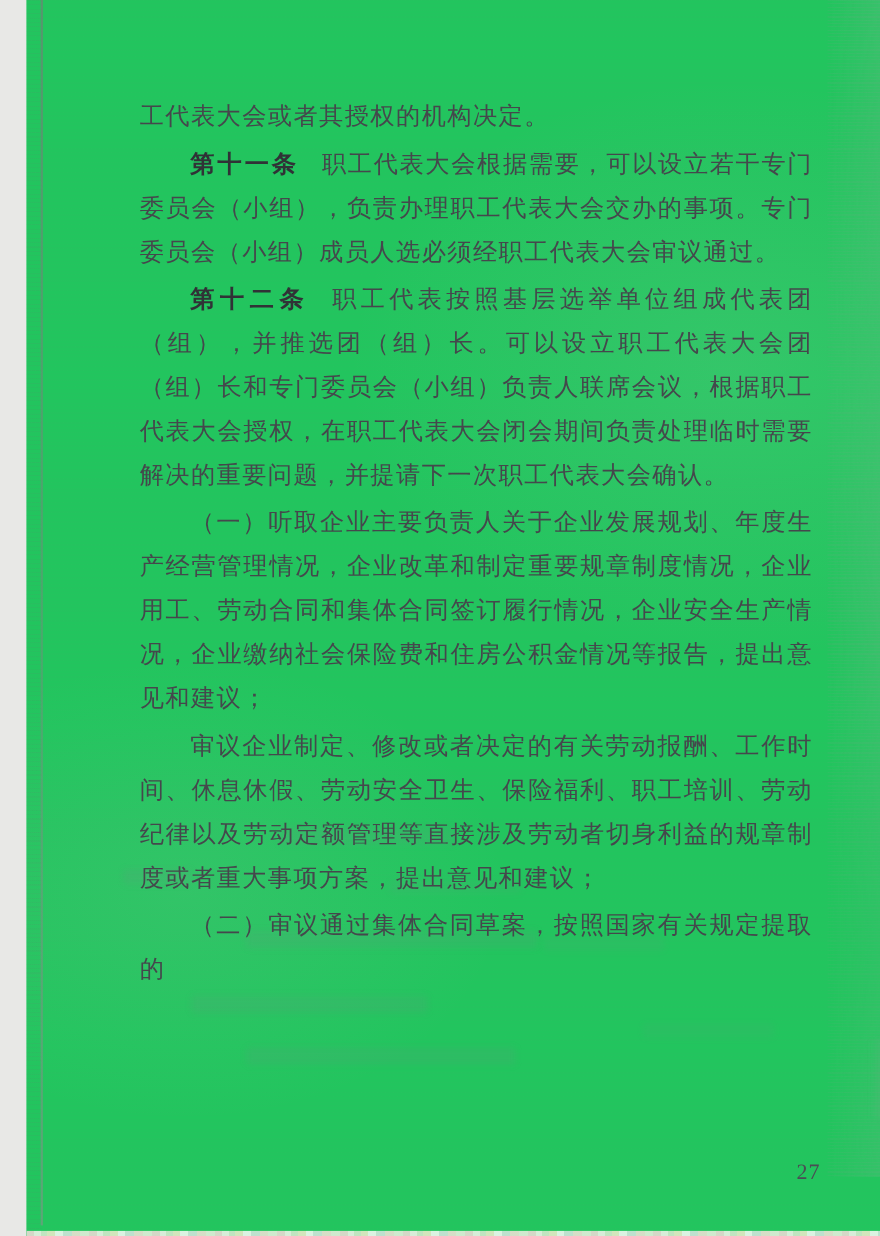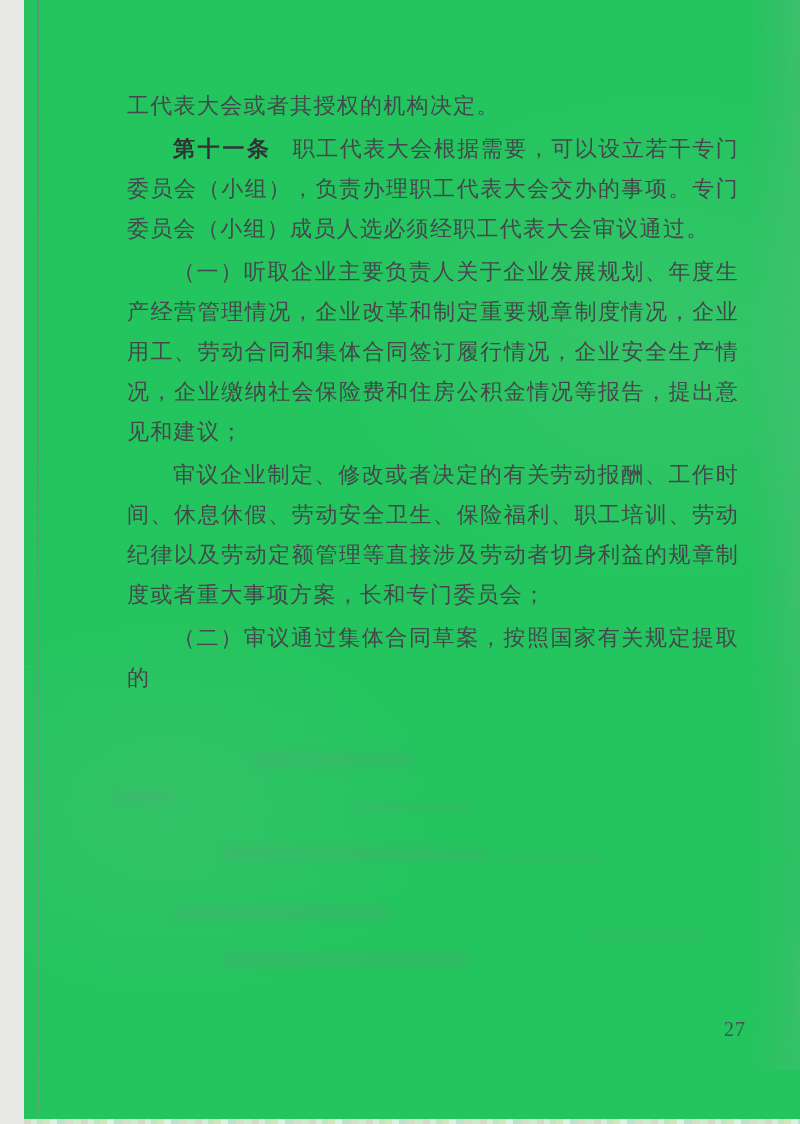--- a/index.html
+++ b/index.html
@@ -105,21 +105,21 @@
   .para .lead {
     font-family: Liberation Sans, sans-serif;
     font-weight: 700;
     color: #303236;
     margin-right: 0.95em;
     letter-spacing: 2.5px;
   }
   .page-number {
     position: absolute;
     left: 700px;
-    top: 1018px;
+    top: 1055px;
     font-size: 20px;
     letter-spacing: 1px;
     color: #4a4d55;
     font-family: "Liberation Serif", "DejaVu Serif", serif;
   }
 </style>
 </head>
 <body>
 
 <div class="scan-page">
@@ -135,20 +135,21 @@
   <div class="ghost" style="left:330px; top:800px; width:120px; height:13px; opacity:0.7;"></div>
   <div class="ghost" style="left:200px; top:846px; width:265px; height:16px;"></div>
   <div class="ghost" style="left:470px; top:852px; width:110px; height:13px; opacity:0.7;"></div>
   <div class="ghost" style="left:150px; top:905px; width:215px; height:16px;"></div>
   <div class="ghost" style="left:200px; top:952px; width:245px; height:16px;"></div>
   <div class="ghost" style="left:560px; top:930px; width:120px; height:14px; opacity:0.6;"></div>
 
   <div class="text-body">
       <div class="para"><span>工代表大会或者其授权的机构决定。</span></div>
       <div class="para indent"><span class="lead">第十一条</span><span>职工代表大会根据需要，可以设立若干专门委员会（小组），负责办理职工代表大会交办的事项。专门委员会（小组）成员人选必须经职工代表大会审议通过。</span></div>
+      <div class="para indent"><span class="lead">第十二条</span><span>职工代表按照基层选举单位组成代表团（组），并推选团（组）长。可以设立职工代表大会团（组）长和专门委员会（小组）负责人联席会议，根据职工代表大会授权，在职工代表大会闭会期间负责处理临时需要解决的重要问题，并提请下一次职工代表大会确认。</span></div>
       <div class="para indent"><span>（一）听取企业主要负责人关于企业发展规划、年度生产经营管理情况，企业改革和制定重要规章制度情况，企业用工、劳动合同和集体合同签订履行情况，企业安全生产情况，企业缴纳社会保险费和住房公积金情况等报告，提出意见和建议；</span></div>
-      <div class="para indent"><span>审议企业制定、修改或者决定的有关劳动报酬、工作时间、休息休假、劳动安全卫生、保险福利、职工培训、劳动纪律以及劳动定额管理等直接涉及劳动者切身利益的规章制度或者重大事项方案，长和专门委员会；</span></div>
+      <div class="para indent"><span>审议企业制定、修改或者决定的有关劳动报酬、工作时间、休息休假、劳动安全卫生、保险福利、职工培训、劳动纪律以及劳动定额管理等直接涉及劳动者切身利益的规章制度或者重大事项方案，提出意见和建议；</span></div>
       <div class="para indent"><span>（二）审议通过集体合同草案，按照国家有关规定提取的</span></div>
     </div>
 
   <div class="page-number">27</div>
 
 </div>
 
 </body></html>

